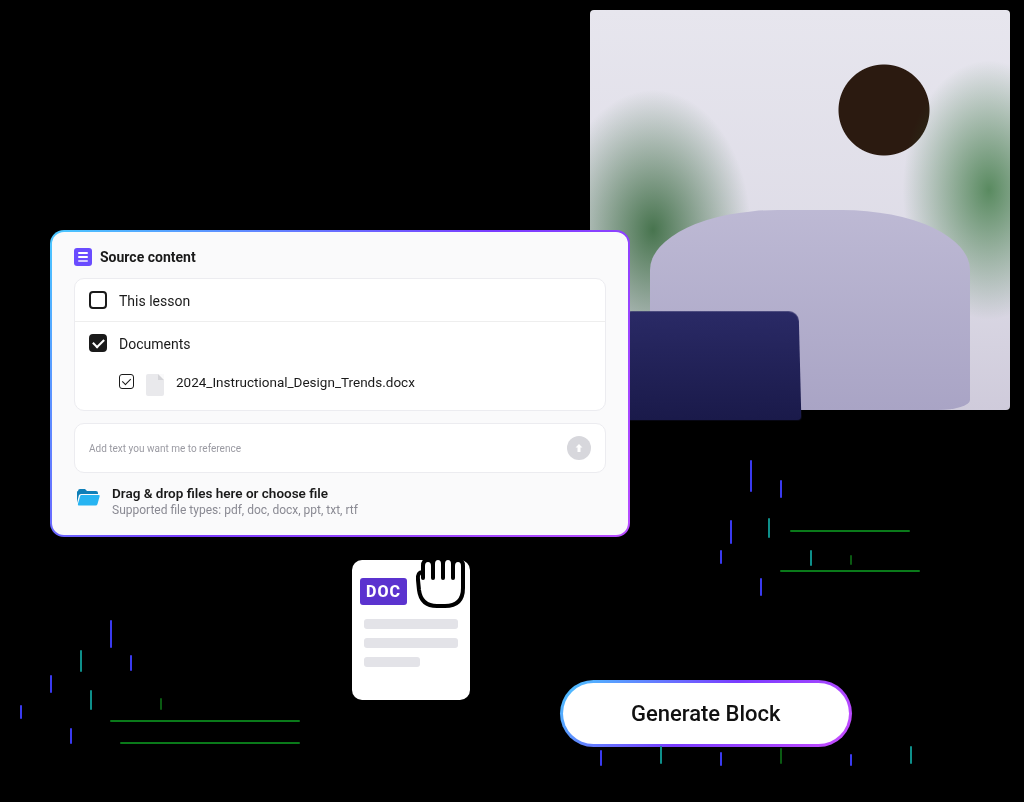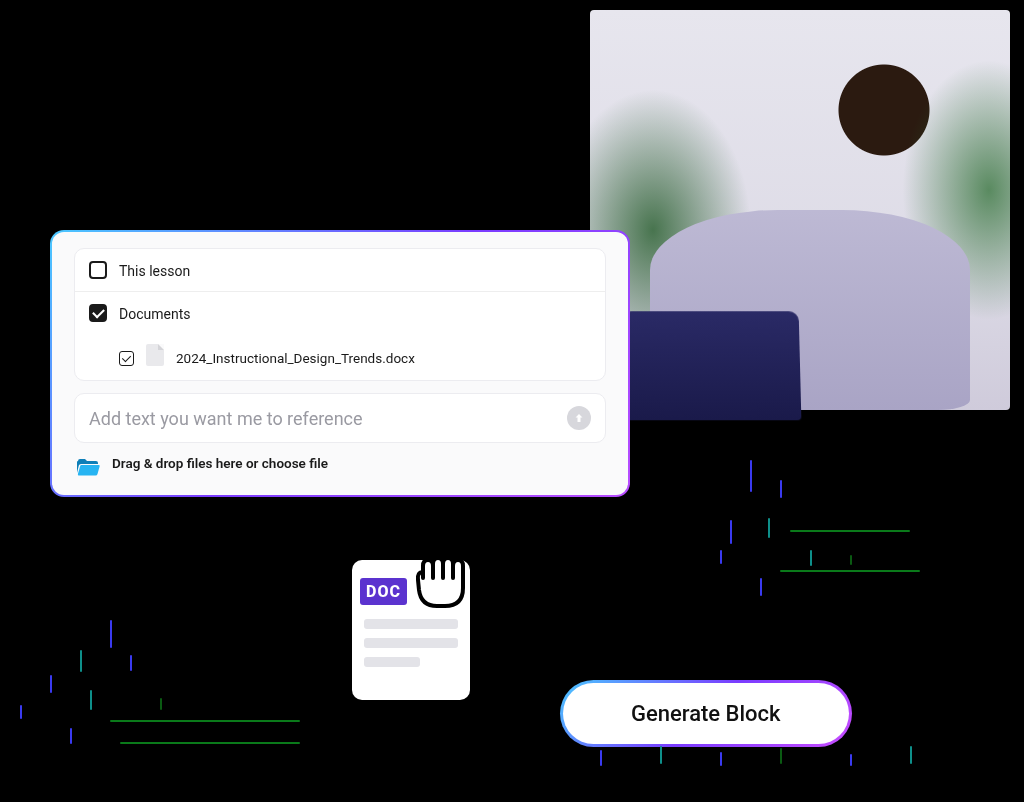--- a/index.html
+++ b/index.html
@@ -137,21 +137,21 @@
   }
   .cb.small.checked { background: #fff; }
   .cb.small.checked::after {
     border-color: #1a1a1a;
     width: 4px; height: 7px;
     border-width: 0 1.5px 1.5px 0;
   }
 
   .file-row {
     display: flex;
-    align-items: flex-end;
+    align-items: flex-start;
     gap: 12px;
     padding: 10px 14px 14px 44px;
     font-size: 13.5px;
     color: #1a1a1a;
   }
   .file-icon {
     width: 18px; height: 22px;
     background: #e9e9ec;
     border-radius: 2px;
     position: relative;
@@ -169,21 +169,21 @@
     background: #fff;
     border: 1px solid #ececf0;
     border-radius: 10px;
     padding: 12px 14px;
     display: flex;
     align-items: center;
     justify-content: space-between;
     margin-bottom: 10px;
   }
   .ref-placeholder {
-    font-size: 18px;
+    font-size: 10px;
     color: #9a9aa2;
   }
   .send-btn {
     width: 24px; height: 24px;
     border-radius: 50%;
     background: #d7d7dc;
     display: flex;
     align-items: center;
     justify-content: center;
   }
@@ -291,20 +291,24 @@
 </style>
 </head>
 <body>
 
 <div class="photo"></div>
 <div class="laptop"></div>
 
 <div class="panel">
   <div class="panel-inner">
 
+    <div class="panel-header">
+      <span class="source-icon"></span>
+      <span class="panel-title">Source content</span>
+    </div>
 
     <div class="option-list">
       <div class="option-row">
         <span class="cb"></span>
         <span>This lesson</span>
       </div>
       <div>
         <div class="option-row" style="border-bottom:none;">
           <span class="cb checked"></span>
           <span>Documents</span>
@@ -328,20 +332,21 @@
 
     <div class="dropzone">
       <svg class="folder-icon" viewBox="0 0 24 20">
         <path d="M2 4 Q2 2 4 2 L9 2 L11 4 L20 4 Q22 4 22 6 L22 7 L5 7 Q3.2 7 2.8 8.6 L1 16 L1 5 Q1 4 2 4 Z" fill="#0e7fb8"></path>
         <path d="M5 8 L23 8 Q24 8 23.6 9.5 L21.5 17 Q21.1 18.5 19.5 18.5 L3 18.5 Q1.5 18.5 1.9 17 L4 9.5 Q4.4 8 5 8 Z" fill="#27b4f2"></path>
       </svg>
       <div>
         <div class="dz-text">
           <span>Drag &amp; drop files here or </span><span class="choose">choose file</span>
         </div>
+        <div class="dz-sub">Supported file types: pdf, doc, docx, ppt, txt, rtf</div>
       </div>
     </div>
 
   </div>
 </div>
 
 <div class="doc-card">
   <div class="doc-band">DOC</div>
   <div class="doc-line"></div>
   <div class="doc-line"></div>

